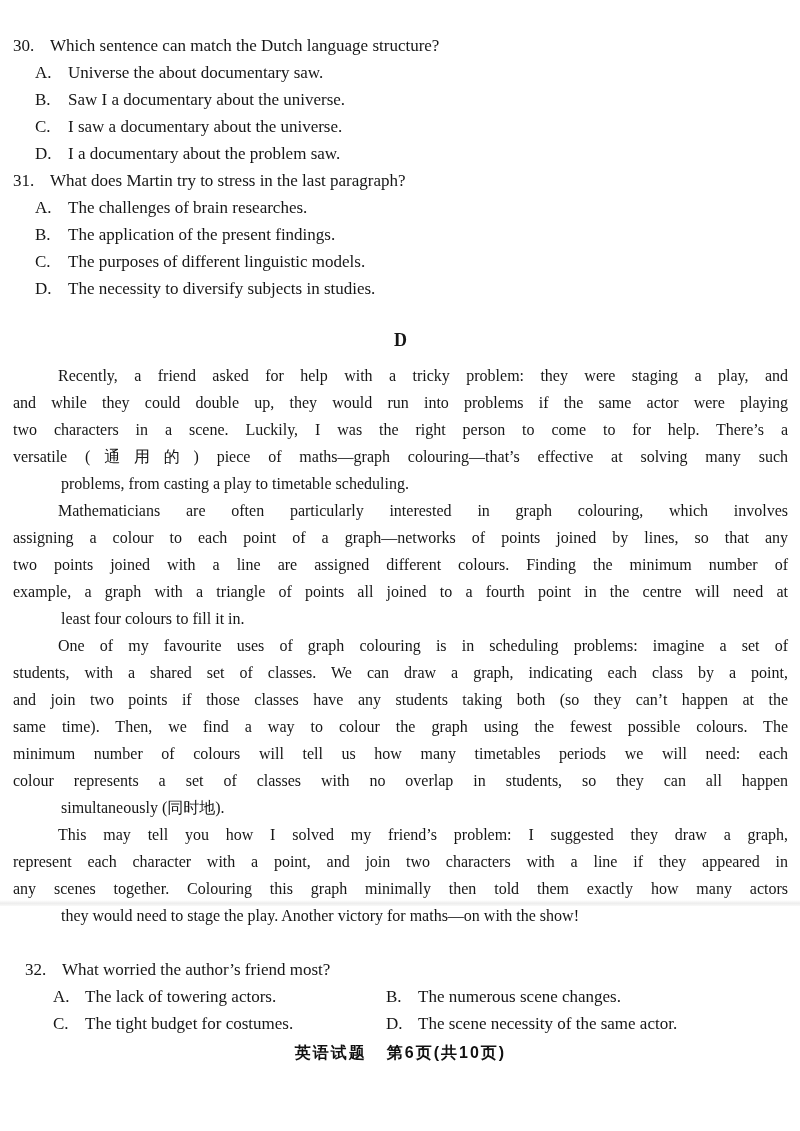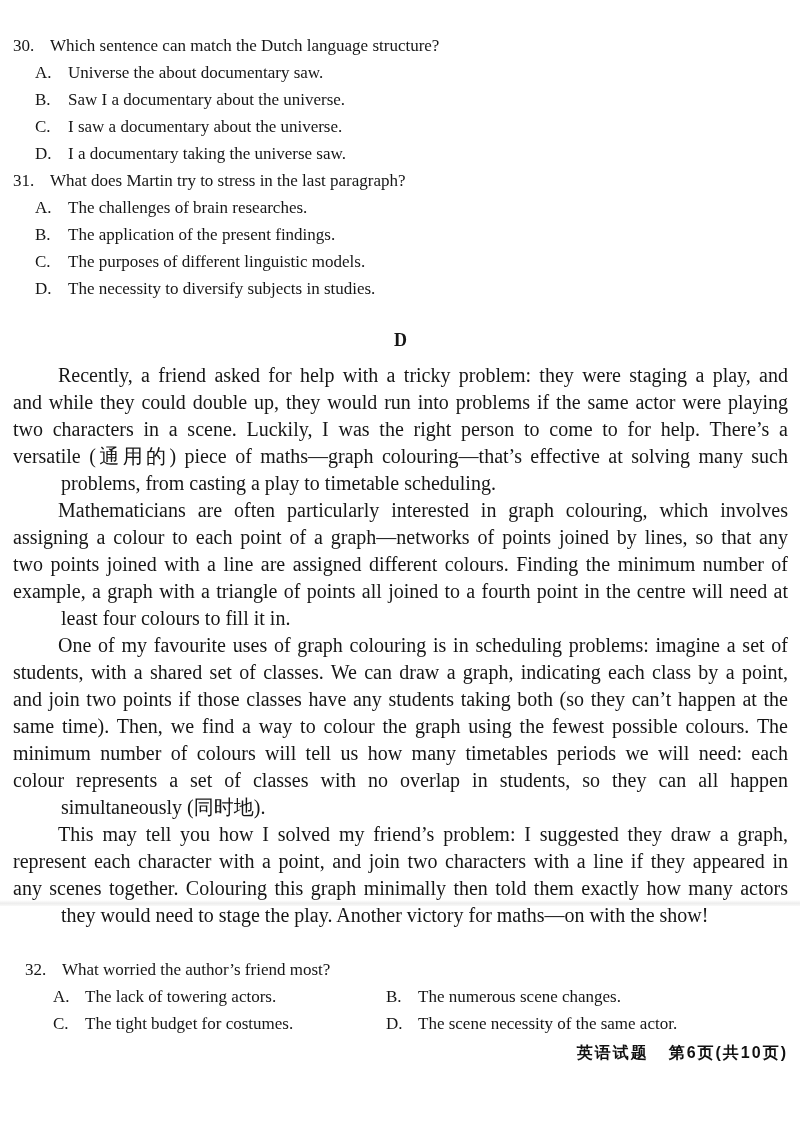--- a/index.html
+++ b/index.html
@@ -27,21 +27,21 @@
   .opt-text { flex: 1; }
   
   .section-heading {
     margin: 25px 0 8px 0;
     text-align: center;
     font-weight: bold;
     font-size: 18px;
     line-height: 27px;
   }
   
-  .passage { font-size: 20px; }
+  .passage { font-size: 16px; }
   .pline {
     line-height: 27px;
     text-align: justify;
     text-align-last: justify;
     text-justify: inter-word;
   }
   .pline.plast { text-align-last: left; margin-left: 48px; }
   .pline.indent { text-indent: 45px; }
   
   .q32 { margin-top: 27px; }
@@ -49,21 +49,21 @@
   .q32-grid {
     display: grid;
     grid-template-columns: 333px 1fr;
     margin-left: 40px;
   }
   .opt2 { display: flex; }
   .opt2 .opt-label { flex: 0 0 32px; }
   
   .footer {
     margin-top: 2px;
-    text-align: right;
+    text-align: center;
     font-family: "Liberation Sans", "DejaVu Sans", sans-serif;
     font-weight: bold;
     font-size: 16px;
     line-height: 27px;
     letter-spacing: 2px;
     color: #111;
   }
   .footer-title { margin-right: 20px; }
   
   .scan-edge {
@@ -91,21 +91,21 @@
     <div class="opt">
       <span class="opt-label">B.</span>
       <span class="opt-text">Saw I a documentary about the universe.</span>
     </div>
     <div class="opt">
       <span class="opt-label">C.</span>
       <span class="opt-text">I saw a documentary about the universe.</span>
     </div>
     <div class="opt">
       <span class="opt-label">D.</span>
-      <span class="opt-text">I a documentary taking the universe saw.</span>
+      <span class="opt-text">I a documentary about the problem saw.</span>
     </div>
   </div>
 
   <div class="question">
     <div class="q-line">
       <span class="q-num">31.</span>
       <span class="q-text">What does Martin try to stress in the last paragraph?</span>
     </div>
     <div class="opt">
       <span class="opt-label">A.</span>

